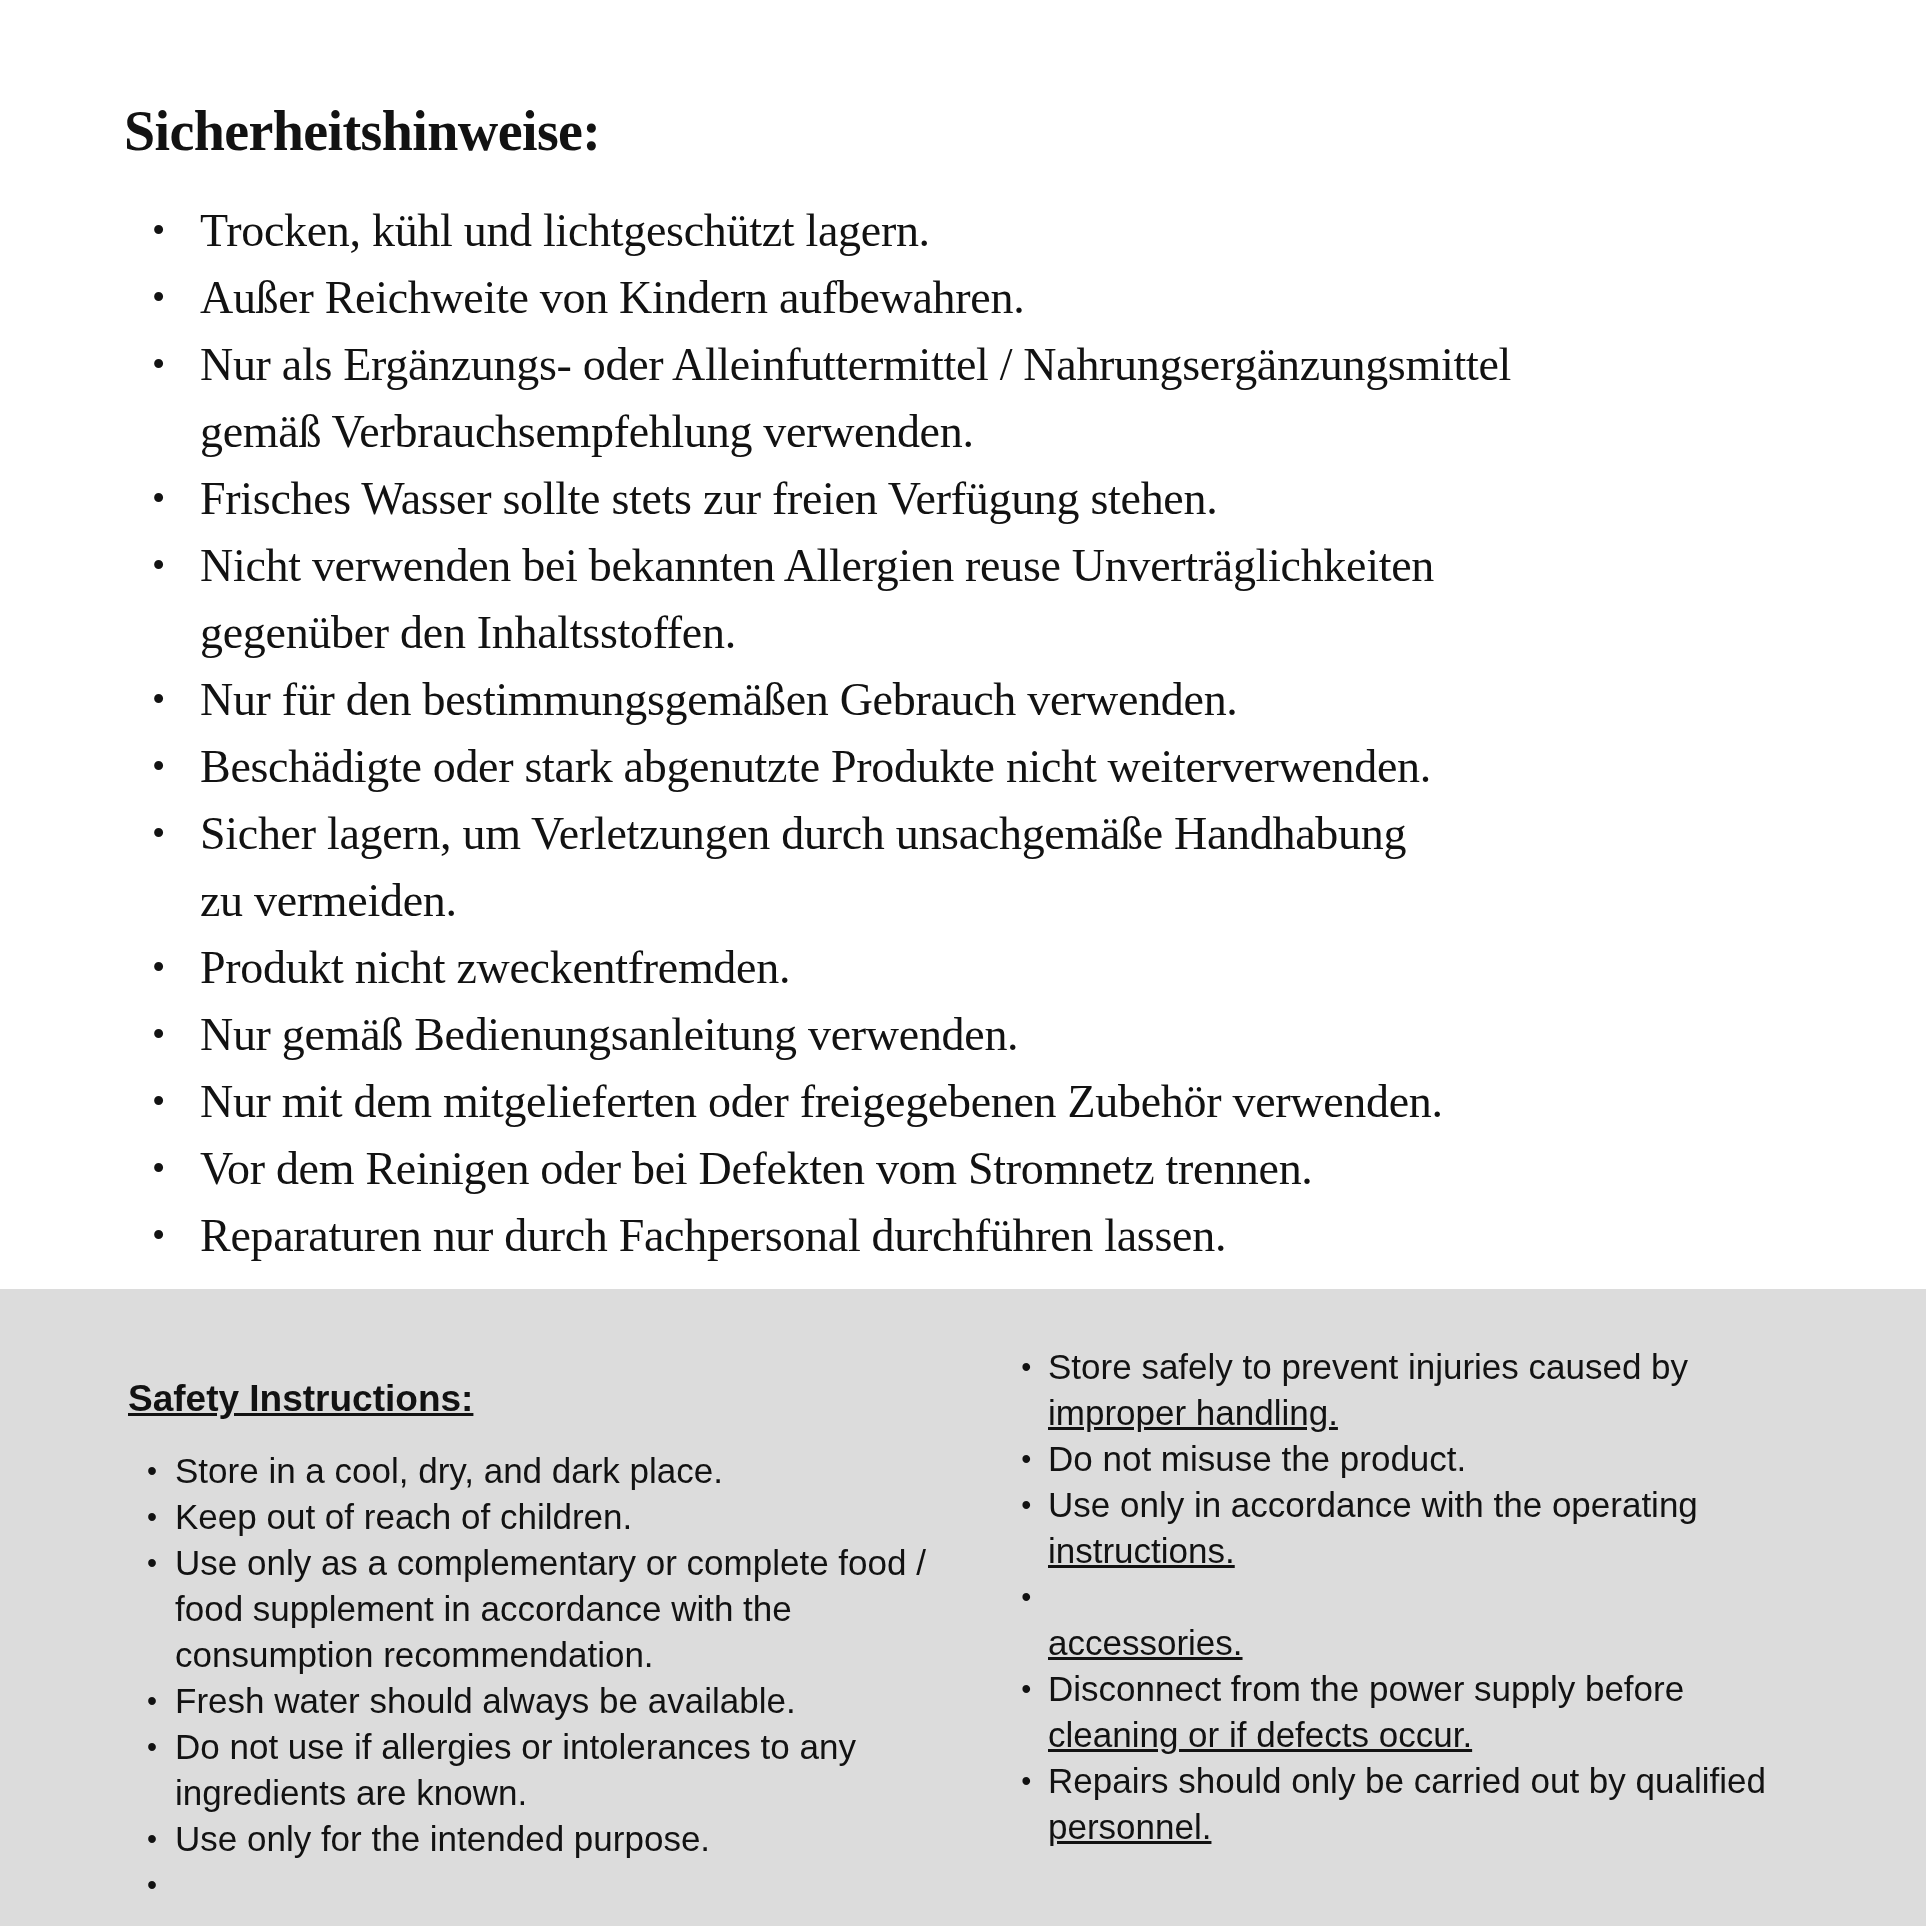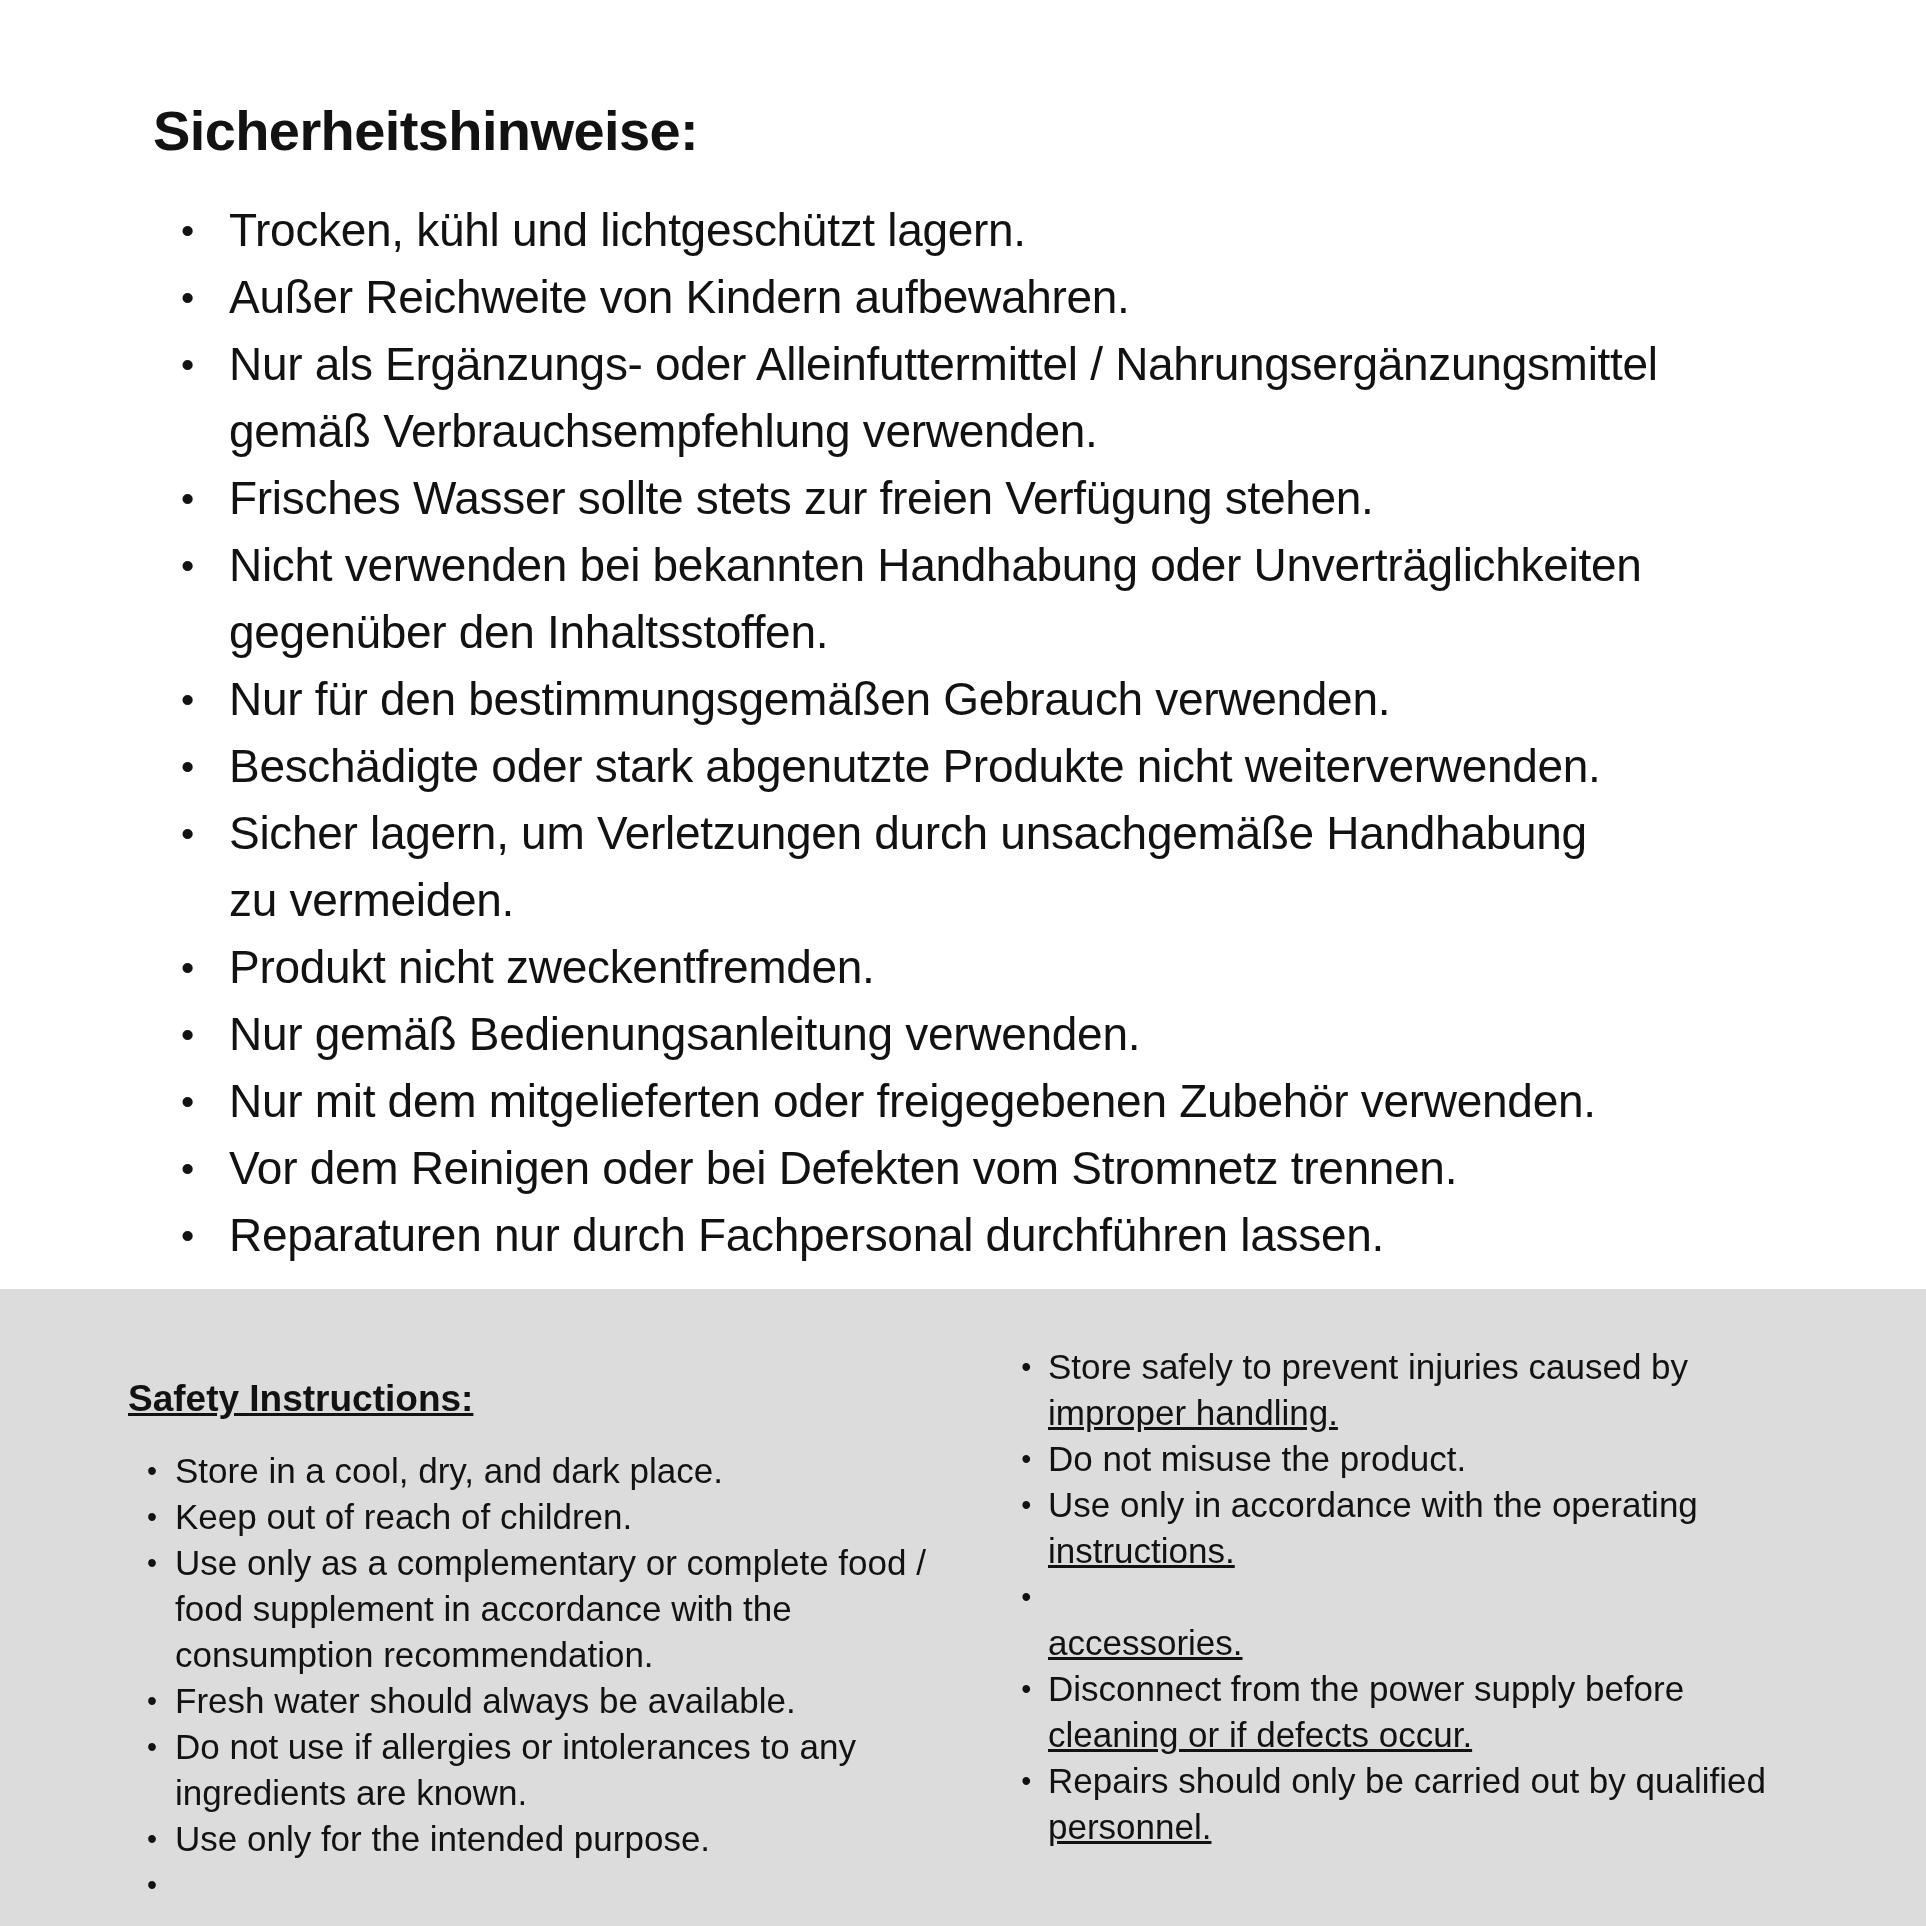--- a/index.html
+++ b/index.html
@@ -14,21 +14,21 @@
     color:var(--text);
     font-family:"Liberation Sans", sans-serif;
     position:relative;
     overflow:hidden;
   }
   .band{
     position:absolute;left:0;top:1289px;width:1926px;height:638px;
     background:var(--band);
   }
   
-  .de-section{position:absolute;left:153px;top:64px;width:1746px;}
+  .de-section{position:absolute;left:124px;top:64px;width:1746px;font-family:Liberation Serif, serif;}
   .de-title{
     font-size:56px;font-weight:700;line-height:58px;letter-spacing:-0.6px;
   }
   .de-list{
     margin-top:27px;
     font-size:46px;line-height:67px;letter-spacing:-0.3px;
   }
   
   .en-left{position:absolute;left:128px;top:1348px;width:899px;}
   .en-title{font-size:37px;font-weight:700;line-height:39px;text-decoration:underline;}
@@ -68,21 +68,21 @@
       </div>
       <div class="bline cont">
         <span class="txt">gemäß Verbrauchsempfehlung verwenden.</span>
       </div>
       <div class="bline">
         <span class="dot">•</span>
         <span class="txt">Frisches Wasser sollte stets zur freien Verfügung stehen.</span>
       </div>
       <div class="bline">
         <span class="dot">•</span>
-        <span class="txt">Nicht verwenden bei bekannten Handhabung oder Unverträglichkeiten</span>
+        <span class="txt">Nicht verwenden bei bekannten Allergien reuse Unverträglichkeiten</span>
       </div>
       <div class="bline cont">
         <span class="txt">gegenüber den Inhaltsstoffen.</span>
       </div>
       <div class="bline">
         <span class="dot">•</span>
         <span class="txt">Nur für den bestimmungsgemäßen Gebrauch verwenden.</span>
       </div>
       <div class="bline">
         <span class="dot">•</span>

